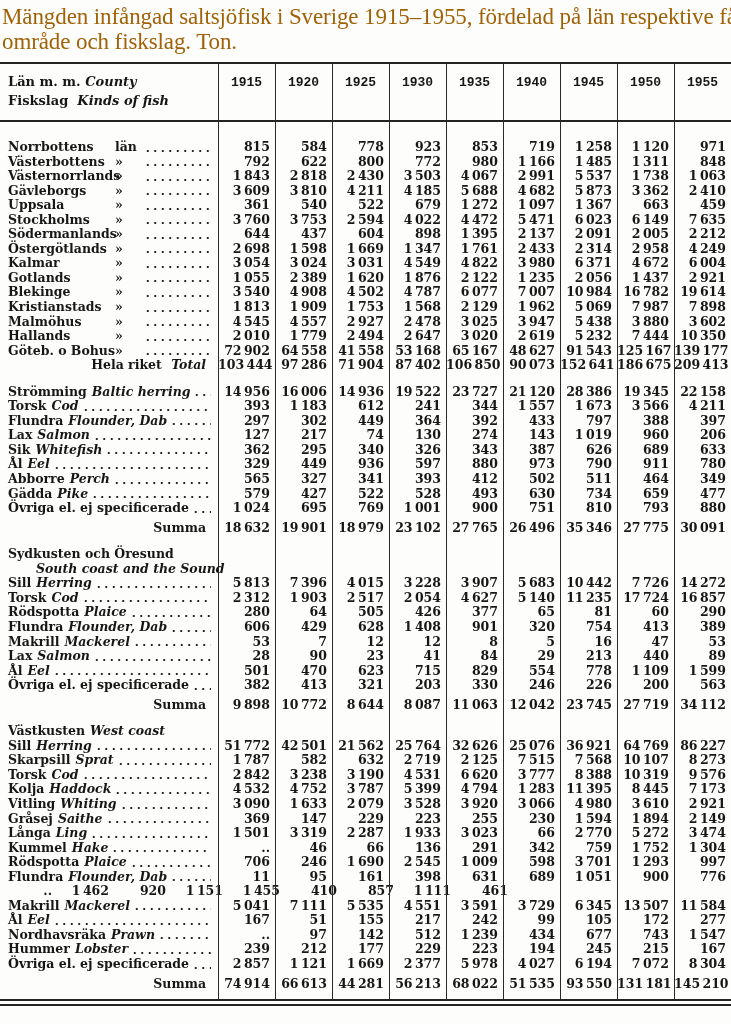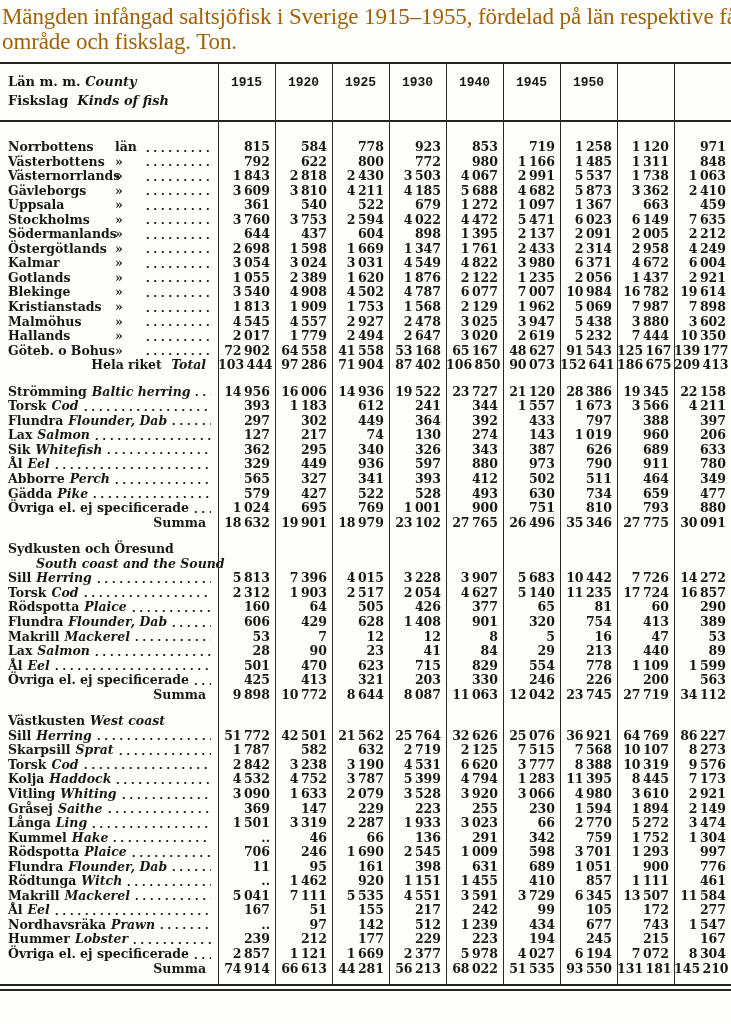--- a/index.html
+++ b/index.html
@@ -19,21 +19,21 @@
   .lbl{width:218px;flex:none;box-sizing:border-box;padding-left:8px;display:flex;align-items:center;min-width:0;}
   .vc{width:57px;flex:none;box-sizing:border-box;text-align:right;padding-right:5px;
       word-spacing:-2px;white-space:nowrap;}
   .nm{flex:none;white-space:nowrap;}
   .county-name{width:107px;overflow:visible;}
   .mk{flex:none;width:26px;white-space:nowrap;}
   .en{font-style:italic;margin-left:5px;white-space:nowrap;}
   .dots{flex:1;align-self:flex-end;height:4px;margin:0 7px 2px 3px;
         background-image:radial-gradient(circle,#242424 1.05px,transparent 1.35px);
         background-size:7.5px 4px;background-repeat:repeat-x;background-position:0 100%;}
-  .sum-row{}
+  .sum-row{margin-top:5px;}
   .sum-lbl{width:218px;flex:none;box-sizing:border-box;text-align:right;padding-right:12px;}
   .section{margin-top:12px;}
   .heading-line .lbl{padding-left:8px;}
   .heading2-indent{padding-left:30px !important;display:block;}
   .dbl-rule{height:3px;border-top:2px solid #242424;border-bottom:2px solid #242424;}
   .italic{font-style:italic;}
 </style>
 </head>
 <body>
 
@@ -58,23 +58,25 @@
 
     <div class="thead">
       <div class="head-label">
         <div><span>Län m. m.</span> <span class="italic">County</span></div>
         <div><span>Fiskslag</span>&nbsp; <span class="italic">Kinds of fish</span></div>
       </div>
       <div class="yc">1915</div>
       <div class="yc">1920</div>
       <div class="yc">1925</div>
       <div class="yc">1930</div>
+      <div class="yc">1935</div>
       <div class="yc">1940</div>
       <div class="yc">1945</div>
       <div class="yc">1950</div>
+      <div class="yc">1955</div>
     </div>
 
     <div class="tbody">
   <div class="row">
     <div class="lbl">
       <span class="nm county-name">Norrbottens</span>
       <span class="mk">län</span>
       <span class="dots"></span>
     </div>
     <span class="vc">815</span>
@@ -291,21 +293,21 @@
           <span class="vc">3 880</span>
           <span class="vc">3 602</span>
   </div>
 
   <div class="row">
     <div class="lbl">
       <span class="nm county-name">Hallands</span>
       <span class="mk">»</span>
       <span class="dots"></span>
     </div>
-    <span class="vc">2 017</span>
+    <span class="vc">2 010</span>
           <span class="vc">1 779</span>
           <span class="vc">2 494</span>
           <span class="vc">2 647</span>
           <span class="vc">3 020</span>
           <span class="vc">2 619</span>
           <span class="vc">5 232</span>
           <span class="vc">7 444</span>
           <span class="vc">10 350</span>
   </div>
 
@@ -556,21 +558,21 @@
               <span class="vc">17 724</span>
               <span class="vc">16 857</span>
   </div>
 
   <div class="row">
     <div class="lbl">
       <span class="nm sv">Rödspotta</span>
       <span class="en">Plaice</span>
       <span class="dots"></span>
     </div>
-    <span class="vc">160</span>
+    <span class="vc">280</span>
               <span class="vc">64</span>
               <span class="vc">505</span>
               <span class="vc">426</span>
               <span class="vc">377</span>
               <span class="vc">65</span>
               <span class="vc">81</span>
               <span class="vc">60</span>
               <span class="vc">290</span>
   </div>
 
@@ -641,21 +643,21 @@
               <span class="vc">1 109</span>
               <span class="vc">1 599</span>
   </div>
 
   <div class="row">
     <div class="lbl">
       <span class="nm sv">Övriga el. ej specificerade</span>
 
       <span class="dots"></span>
     </div>
-    <span class="vc">425</span>
+    <span class="vc">382</span>
               <span class="vc">413</span>
               <span class="vc">321</span>
               <span class="vc">203</span>
               <span class="vc">330</span>
               <span class="vc">246</span>
               <span class="vc">226</span>
               <span class="vc">200</span>
               <span class="vc">563</span>
   </div>
 
@@ -847,25 +849,20 @@
               <span class="vc">161</span>
               <span class="vc">398</span>
               <span class="vc">631</span>
               <span class="vc">689</span>
               <span class="vc">1 051</span>
               <span class="vc">900</span>
               <span class="vc">776</span>
   </div>
 
   <div class="row">
-    <div class="lbl">
-      <span class="nm sv">Rödtunga</span>
-      <span class="en">Witch</span>
-      <span class="dots"></span>
-    </div>
     <span class="vc">..</span>
               <span class="vc">1 462</span>
               <span class="vc">920</span>
               <span class="vc">1 151</span>
               <span class="vc">1 455</span>
               <span class="vc">410</span>
               <span class="vc">857</span>
               <span class="vc">1 111</span>
               <span class="vc">461</span>
   </div>

